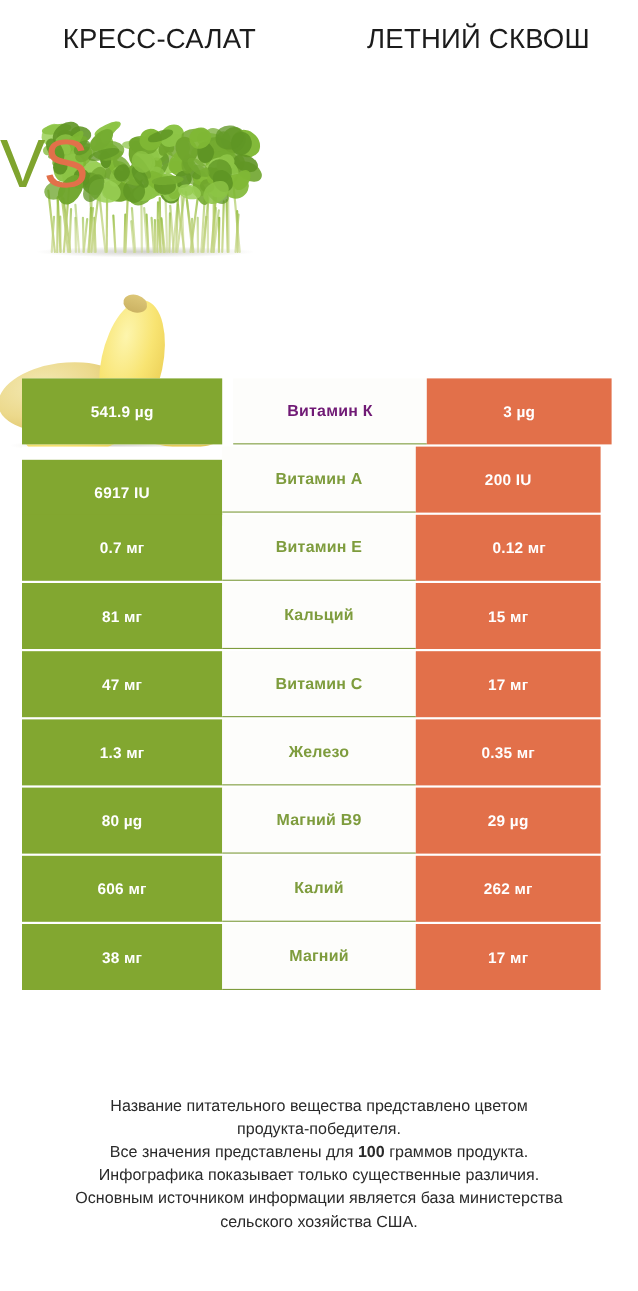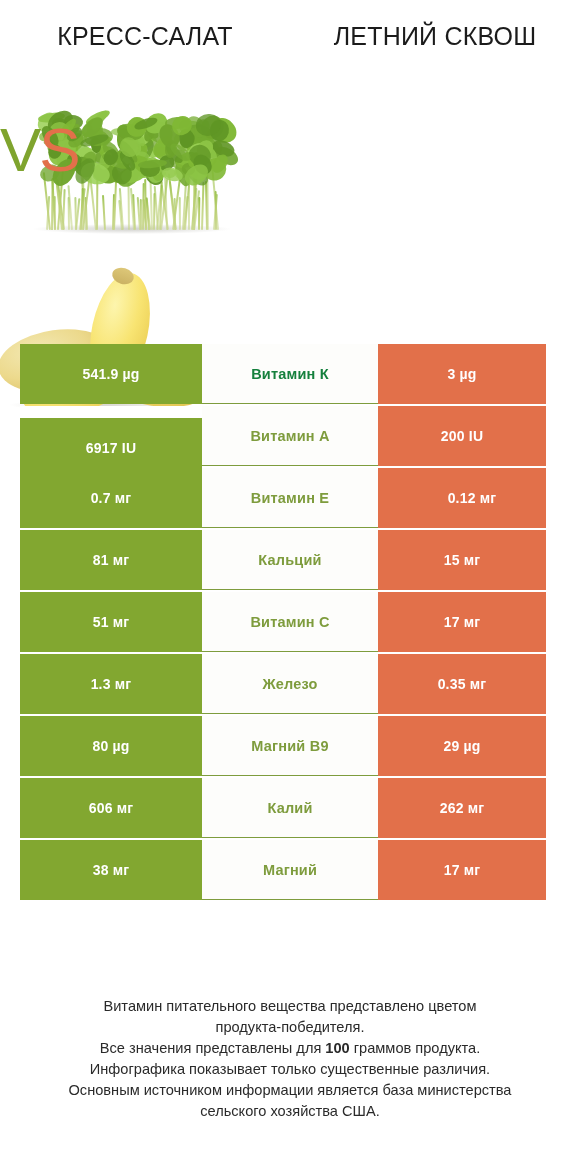--- a/index.html
+++ b/index.html
@@ -440,40 +440,40 @@
                 transform: rotate(12deg);"></div>
     <div class="neck" style="left:128px; top:16px; width:22px; height:16px;
                 background: linear-gradient(180deg,#ddc778 0%, #cbb263 100%);
                 transform: rotate(16deg);"></div>
   </div>
 </div>
 
 <div class="table" id="nutrition-table">
     <div class="row">
       <div class="cell cell-left" style="background: rgb(130, 167, 48);">541.9 µg</div>
-      <div class="cell cell-mid" style="color: #15803d;">Витамин К</div>
+      <div class="cell cell-mid" style="color: #701a75; margin-left: 10px;">Витамин К</div>
       <div class="cell cell-right" style="background: rgb(226, 112, 74);">3 µg</div>
     </div>
     <div class="row">
       <div class="cell cell-left" style="background: rgb(130, 167, 48); margin-top: 12px;">6917 IU</div>
       <div class="cell cell-mid" style="color: rgb(126, 156, 61);">Витамин A</div>
       <div class="cell cell-right" style="background: rgb(226, 112, 74);">200 IU</div>
     </div>
     <div class="row">
       <div class="cell cell-left" style="background: rgb(130, 167, 48);">0.7 мг</div>
       <div class="cell cell-mid" style="color: rgb(126, 156, 61);">Витамин E</div>
       <div class="cell cell-right" style="background: rgb(226, 112, 74); padding-left: 20px;">0.12 мг</div>
     </div>
     <div class="row">
       <div class="cell cell-left" style="background: rgb(130, 167, 48);">81 мг</div>
       <div class="cell cell-mid" style="color: rgb(126, 156, 61);">Кальций</div>
       <div class="cell cell-right" style="background: rgb(226, 112, 74);">15 мг</div>
     </div>
     <div class="row">
-      <div class="cell cell-left" style="background: rgb(130, 167, 48);">51 мг</div>
+      <div class="cell cell-left" style="background: rgb(130, 167, 48);">47 мг</div>
       <div class="cell cell-mid" style="color: rgb(126, 156, 61);">Витамин C</div>
       <div class="cell cell-right" style="background: rgb(226, 112, 74);">17 мг</div>
     </div>
     <div class="row">
       <div class="cell cell-left" style="background: rgb(130, 167, 48);">1.3 мг</div>
       <div class="cell cell-mid" style="color: rgb(126, 156, 61);">Железо</div>
       <div class="cell cell-right" style="background: rgb(226, 112, 74);">0.35 мг</div>
     </div>
     <div class="row">
       <div class="cell cell-left" style="background: rgb(130, 167, 48);">80 µg</div>
@@ -486,21 +486,21 @@
       <div class="cell cell-right" style="background: rgb(226, 112, 74);">262 мг</div>
     </div>
     <div class="row">
       <div class="cell cell-left" style="background: rgb(130, 167, 48);">38 мг</div>
       <div class="cell cell-mid" style="color: rgb(126, 156, 61);">Магний</div>
       <div class="cell cell-right" style="background: rgb(226, 112, 74);">17 мг</div>
     </div>
   </div>
 
 <div class="footer">
-  <div>Витамин питательного вещества представлено цветом</div>
+  <div>Название питательного вещества представлено цветом</div>
   <div>продукта-победителя.</div>
   <div>
     <span>Все значения представлены для </span><b>100</b><span> граммов продукта.</span>
   </div>
   <div>Инфографика показывает только существенные различия.</div>
   <div>Основным источником информации является база министерства</div>
   <div>сельского хозяйства США.</div>
 </div>
 
 </body></html>

